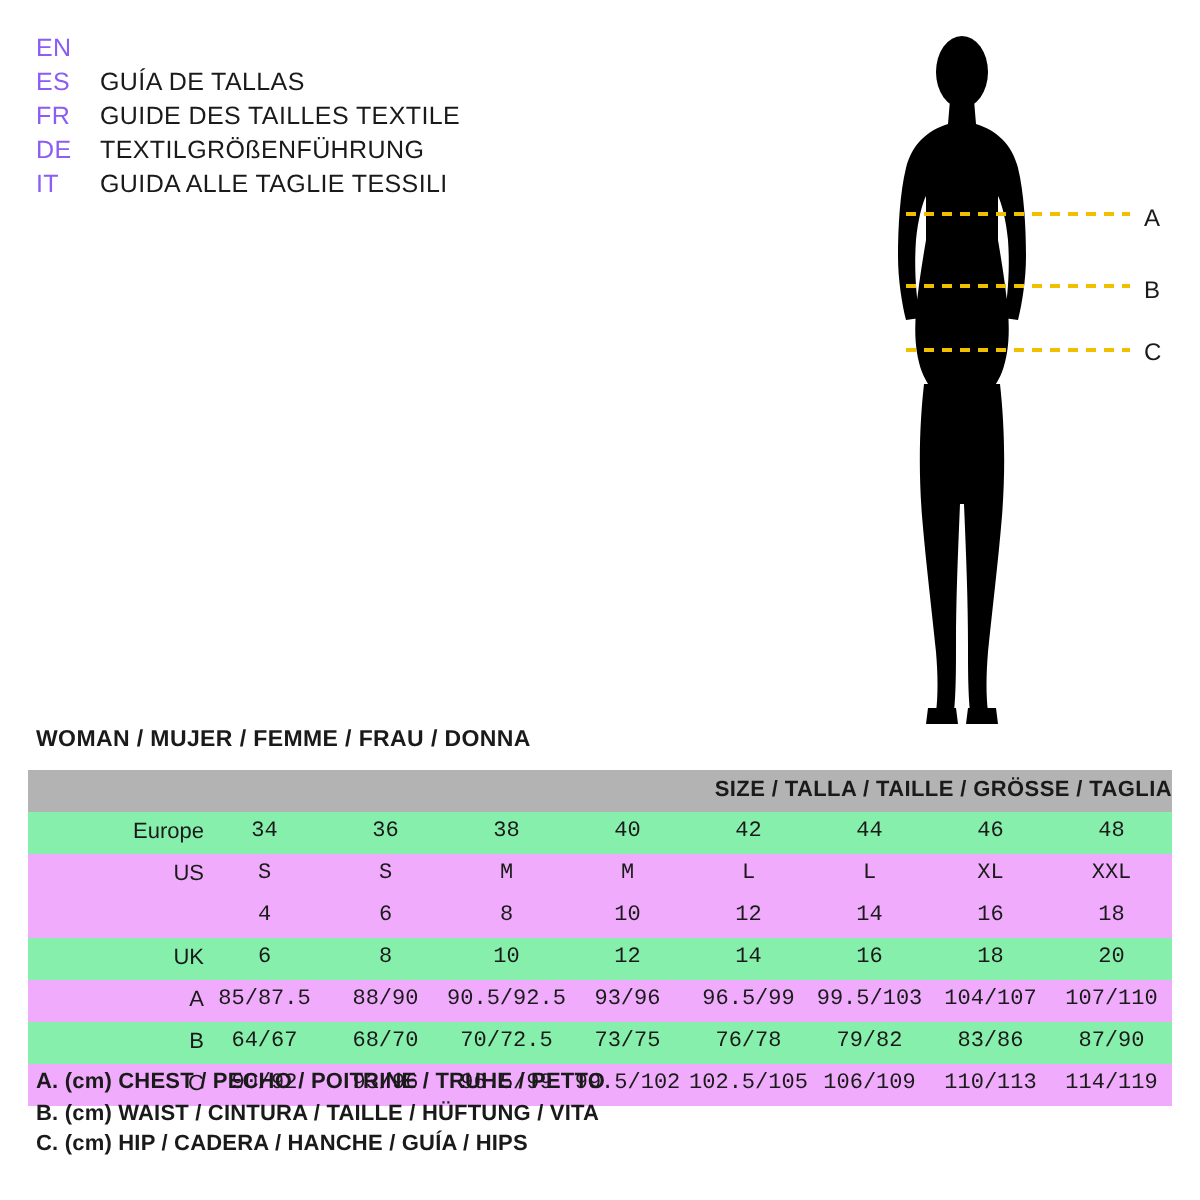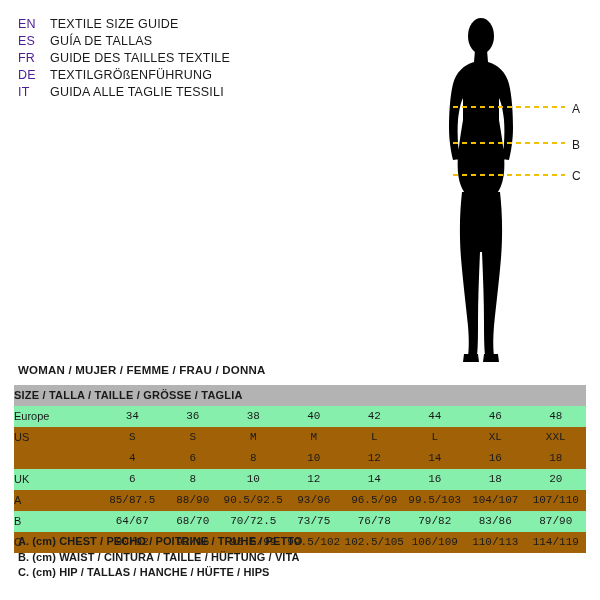--- a/index.html
+++ b/index.html
@@ -30,21 +30,21 @@
   .lang-row {
     display: flex;
     align-items: baseline;
     font-size: 12.5px;
     line-height: 17px;
     letter-spacing: .2px;
   }
   .lang-code {
     width: 32px;
     flex: 0 0 32px;
-    color: #4c1d95;
+    color: #8b5cf6;
   }
   .lang-text {
     color: #1a1a1a;
     white-space: nowrap;
   }
 
   
   .figure-wrap {
     position: absolute;
     left: 420px;
@@ -92,25 +92,25 @@
   table.size-table tr.head td {
     background: #b3b3b3;
     font-weight: bold;
     font-size: 11px;
     letter-spacing: .2px;
   }
   table.size-table tr.shade td {
     background: #86efac;
   }
   table.size-table tr.plain td {
-    background: #a16207;
+    background: #f0abfc;
   }
   td.lbl {
     padding-left: 6px;
-    text-align: left;
+    text-align: right;
     width: 88px;
   }
   td.val {
     text-align: center;
     width: 60.5px;
     font-family: Liberation Mono, monospace;
   }
 
   
   .notes {
@@ -126,21 +126,20 @@
   .notes div { white-space: nowrap; }
 </style>
 </head>
 <body>
 
 <div class="page">
 
   <div class="lang-block">
     <div class="lang-row">
       <span class="lang-code">EN</span>
-      <span class="lang-text">TEXTILE SIZE GUIDE</span>
     </div>
     <div class="lang-row">
       <span class="lang-code">ES</span>
       <span class="lang-text">GUÍA DE TALLAS</span>
     </div>
     <div class="lang-row">
       <span class="lang-code">FR</span>
       <span class="lang-text">GUIDE DES TAILLES TEXTILE</span>
     </div>
     <div class="lang-row">
@@ -294,16 +293,16 @@
       <td class="val">106/109</td>
       <td class="val">110/113</td>
       <td class="val">114/119</td>
     </tr>
   </tbody>
     </table>
 
   <div class="notes">
     <div>A. (cm) CHEST / PECHO / POITRINE / TRUHE / PETTO</div>
     <div>B. (cm) WAIST / CINTURA / TAILLE / HÜFTUNG / VITA</div>
-    <div>C. (cm) HIP / TALLAS / HANCHE / HÜFTE / HIPS</div>
+    <div>C. (cm) HIP / CADERA / HANCHE / GUÍA / HIPS</div>
   </div>
 
 </div>
 
 </body></html>

